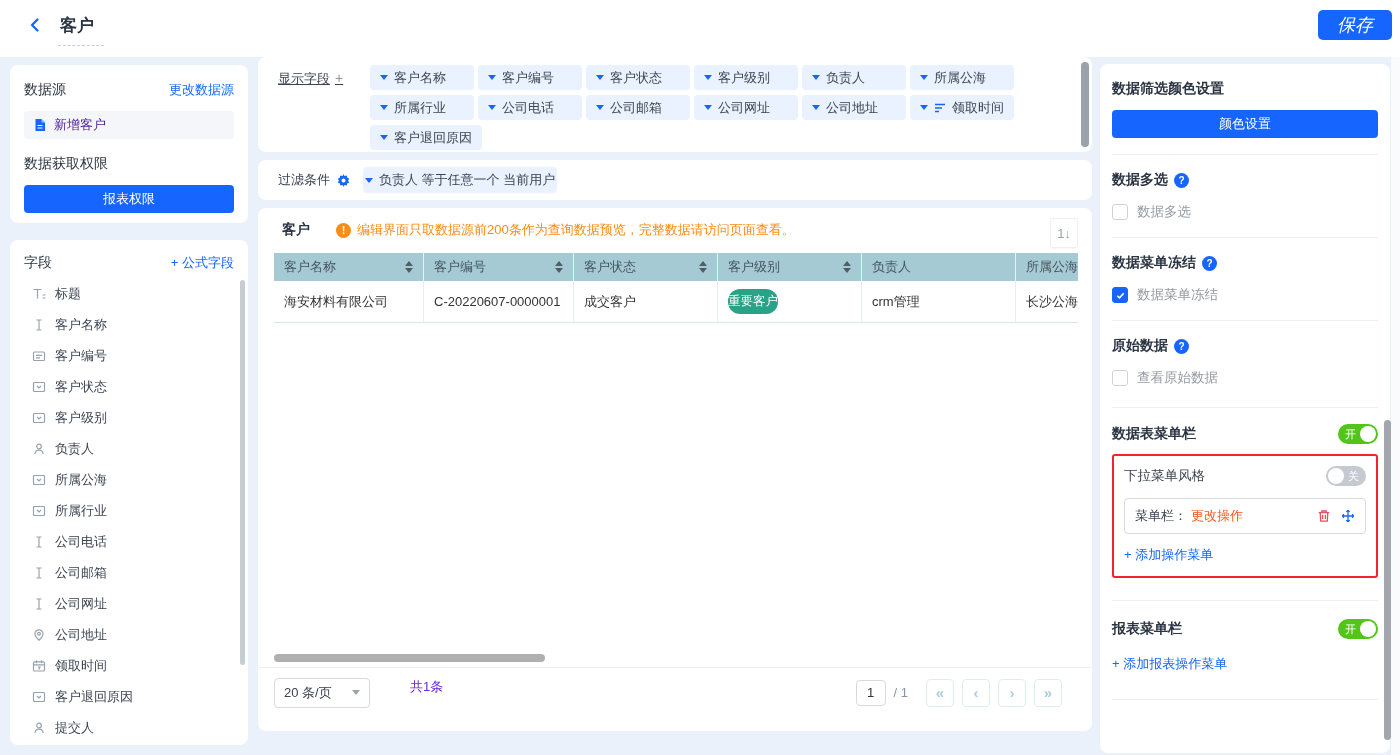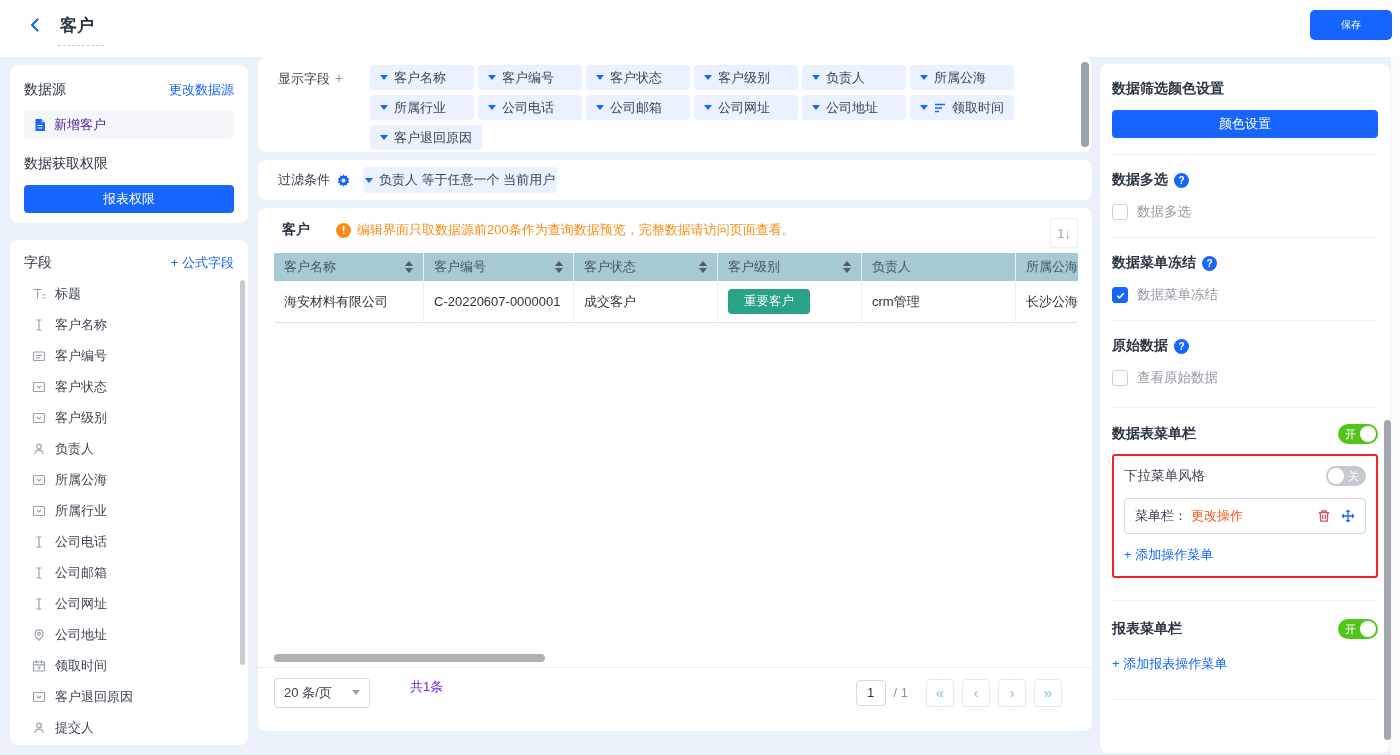--- a/index.html
+++ b/index.html
@@ -3,21 +3,21 @@
 <meta charset="utf-8">
 <style>
   * { margin:0; padding:0; box-sizing:border-box; }
   html,body { width:1400px; height:755px; overflow:hidden; }
   body { background:#eaf1fb; font-family:"Liberation Sans","DejaVu Sans",sans-serif; font-size:13px; color:#3c4452; position:relative; }
 
   
   .topbar { position:absolute; top:0; left:0; width:1400px; height:57px; background:#fff; z-index:5; }
   .back { position:absolute; left:26px; top:16px; cursor:pointer; }
   .page-title { position:absolute; left:58px; top:14px; font-size:17px; font-weight:bold; color:#2b3442; border-bottom:1px dashed #c8cdd5; padding:0 10px 8px 2px; }
-  .save-btn { position:absolute; right:8px; top:10px; width:82px; height:30px; background:#1765ff; color:#fff; border:none; border-radius:5px; font-size:10px; font-family:inherit; cursor:pointer; }
+  .save-btn { position:absolute; right:8px; top:10px; width:74px; height:30px; background:#1765ff; color:#fff; border:none; border-radius:5px; font-size:18px; font-family:inherit; cursor:pointer;font-style:italic; }
 
   .card { background:#fff; border-radius:8px; position:absolute; }
   .hr { border:none; border-top:1px solid #f0f0f0; margin:16px 0; }
   .link { color:#1765ff; cursor:pointer; font-size:13px; }
 
   
   .card-ds { left:10px; top:65px; width:238px; height:158px; padding:16px 14px; }
   .sec-title { font-size:14px; font-weight:normal; color:#2b3442; }
   .ds-head { display:flex; justify-content:space-between; align-items:center; }
   .ds-item { margin-top:12px; height:28px; background:#f4f6f9; border-radius:4px; display:flex; align-items:center; gap:7px; padding:0 9px; font-size:13px; color:#4c1d95; }
@@ -26,21 +26,21 @@
 
   .card-fields { left:10px; top:240px; width:238px; height:505px; padding:14px 14px 8px; overflow:hidden; }
   .fields-head { display:flex; justify-content:space-between; align-items:center; margin-bottom:6px; }
   .f-item { display:flex; align-items:center; gap:9px; height:31px; padding-left:8px; font-size:13px; color:#3c4452; cursor:pointer; border-radius:4px; }
   .f-ic { width:14px; height:14px; flex:none; }
   .f-ic path, .f-ic rect, .f-ic circle { stroke:#98a2ae; fill:none; stroke-width:1.2; }
   .fl-scroll { position:absolute; right:3px; top:40px; width:5px; height:385px; background:#c7ccd2; border-radius:3px; }
 
   
   .card-display { left:258px; top:57px; width:834px; height:95px; padding:8px 26px 8px 20px; display:flex; }
-  .df-label { width:92px; flex:none; padding-top:5px; font-size:13px; color:#3c4452; }
+  .df-label { width:92px; flex:none; padding-top:5px; font-size:13px; color:#3c4452;text-decoration:underline; }
   .df-plus { color:#8a96a3; margin-left:5px; font-size:14px; cursor:pointer; }
   .chips { display:flex; flex-wrap:wrap; gap:5px 4px; align-content:flex-start; width:716px; }
   .chip { min-width:104px; height:25px; background:#e9f2fe; border-radius:4px; display:flex; align-items:center; gap:6px; padding:0 10px; font-size:13px; color:#3c4452; cursor:pointer; }
   .caret { width:0; height:0; border-left:4px solid transparent; border-right:4px solid transparent; border-top:5px solid #1765ff; flex:none; }
   .mid-scroll { position:absolute; right:3px; top:5px; bottom:5px; width:8px; background:#9aa2ab; border-radius:4px; }
 
   .card-filter { left:258px; top:160px; width:834px; height:40px; display:flex; align-items:center; gap:12px; padding:0 20px; }
   .filter-label { display:flex; align-items:center; gap:6px; font-size:13px; color:#3c4452; }
   .chip-wide { min-width:0; padding:0 2px; height:26px; }
 
@@ -54,21 +54,21 @@
   .tbl { width:862px; }
   .tr { display:flex; }
   .th { background:#a5cad4; color:#44545d; height:28px; display:flex; align-items:center; justify-content:space-between; padding:0 10px; font-size:13px; border-right:1px solid rgba(255,255,255,.75); cursor:pointer; }
   .th:last-child { border-right:none; }
   .td { background:#fff; height:42px; display:flex; align-items:center; padding:0 10px; font-size:13px; color:#333; border-right:1px solid #e6eef2; border-bottom:1px solid #d7e6ec; }
   .td:last-child { border-right:none; }
   .c0{width:150px;flex:none;} .c1{width:150px;flex:none;} .c2{width:144px;flex:none;} .c3{width:144px;flex:none;} .c4{width:154px;flex:none;} .c5{width:120px;flex:none;}
   .sorts { display:flex; flex-direction:column; gap:2px; }
   .s-up { width:0;height:0;border-left:4px solid transparent;border-right:4px solid transparent;border-bottom:5px solid #4e5e66; }
   .s-dn { width:0;height:0;border-left:4px solid transparent;border-right:4px solid transparent;border-top:5px solid #4e5e66; }
-  .badge { background:#2aa287; color:#fff; border-radius:4px; padding:4px 16px; font-size:12.5px; }
+  .badge { background:#2aa287; color:#fff; border-radius:12px; padding:4px 0; font-size:12.5px; }
   .hscroll { position:absolute; left:16px; top:446px; width:271px; height:8px; background:#b0b0b0; border-radius:4px; cursor:pointer; }
   .ct-footer { position:absolute; left:0; right:0; top:459px; bottom:0; border-top:1px solid #eef0f3; display:flex; align-items:center; justify-content:space-between; padding:0 30px 14px 16px; }
   .pg-left { display:flex; align-items:flex-start; gap:4px; }
   .pg-size { width:96px; height:30px; border:1px solid #d9d9d9; border-radius:4px; display:flex; align-items:center; justify-content:space-between; padding:0 9px; color:#3c4452; cursor:pointer; background:#fff; }
   .pg-chev { width:0;height:0;border-left:4.5px solid transparent;border-right:4.5px solid transparent;border-top:5px solid #9aa2ab; }
   .pg-total { color:#6d28d9;margin-left:36px; }
   .pg-right { display:flex; align-items:center; gap:8px; }
   .pg-input { width:30px; height:26px; border:1px solid #d9d9d9; border-radius:4px; display:flex; align-items:center; justify-content:center; color:#333; background:#fff; }
   .pg-of { color:#8a96a3; margin-right:10px; }
   .nav-btn { width:28px; height:28px; border:1px solid #dcedf4; background:#fff; border-radius:4px; color:#a8cfe0; font-size:15px; font-weight:bold; display:flex; align-items:center; justify-content:center; cursor:pointer; }

